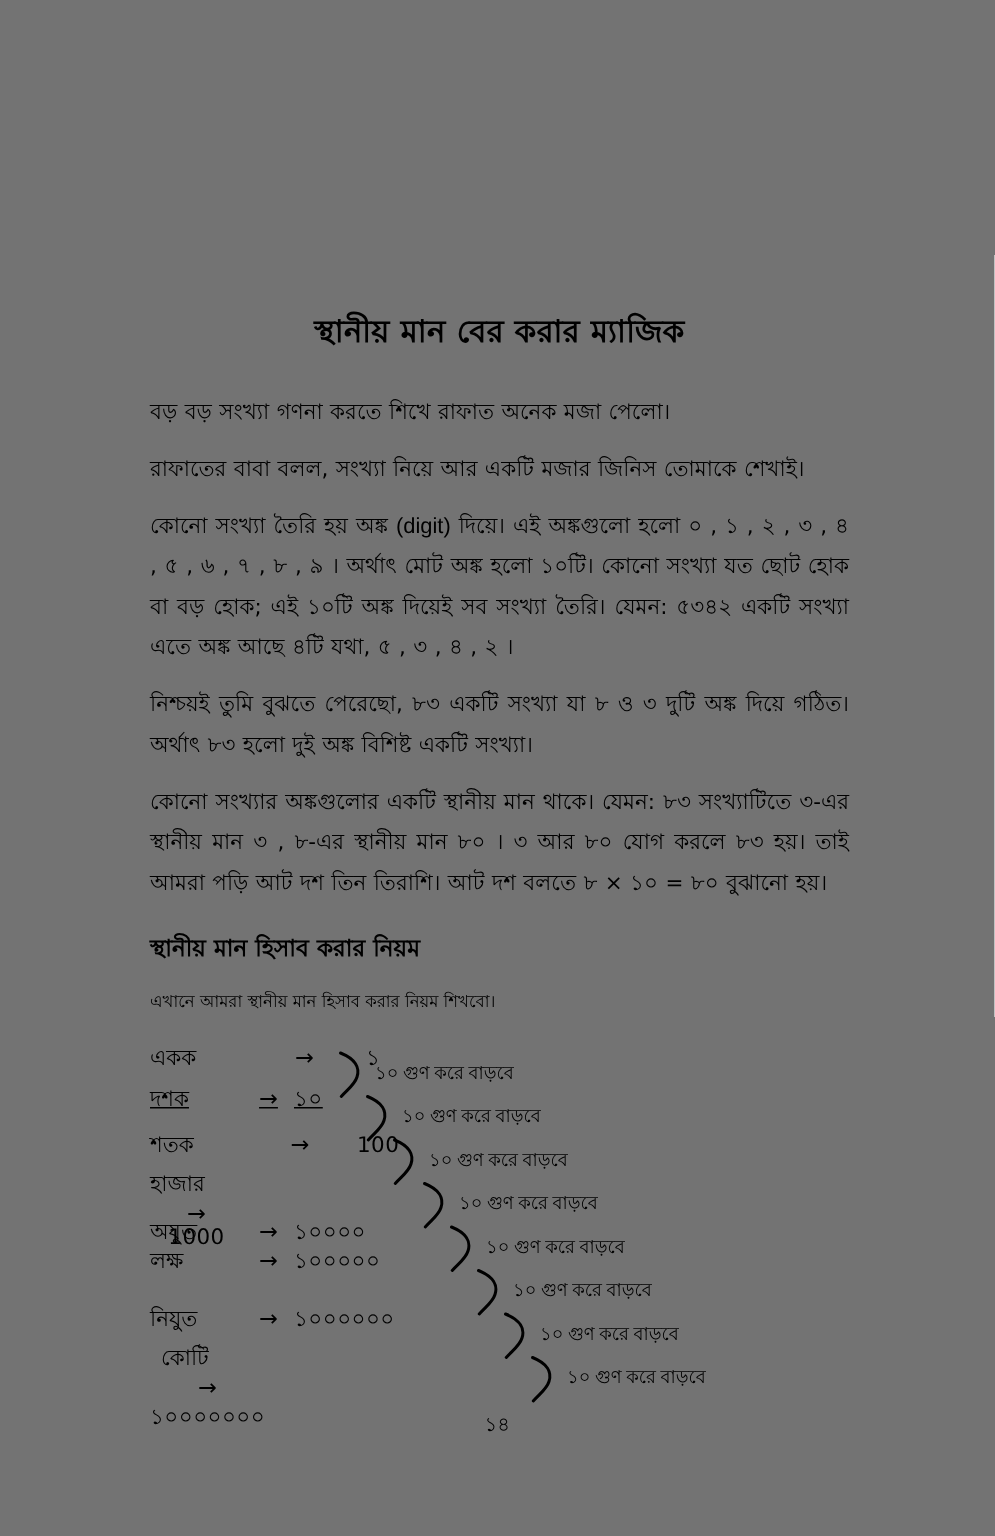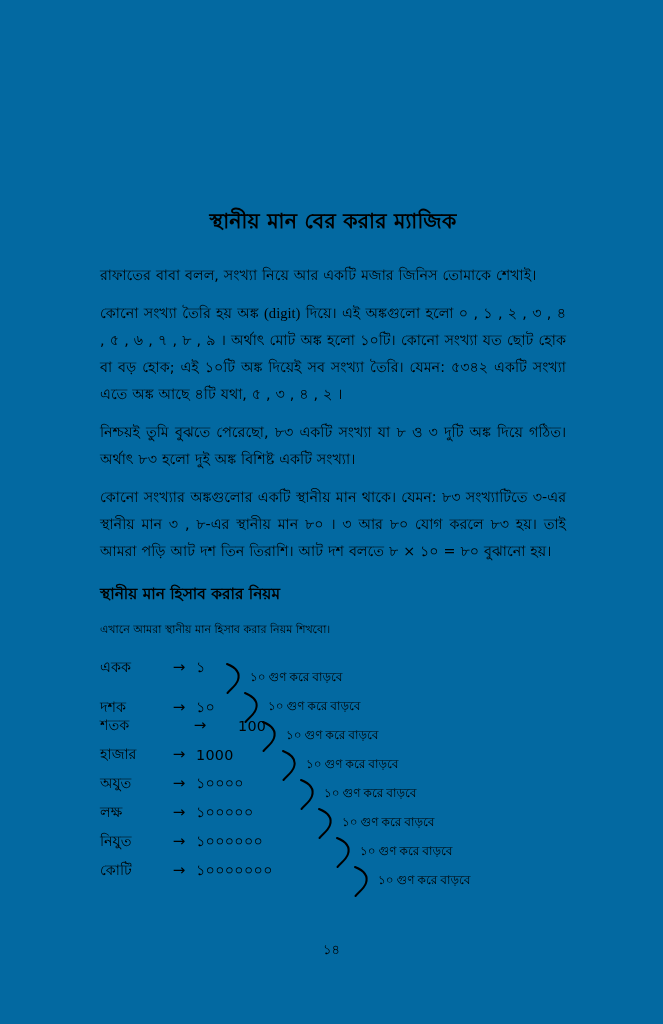--- a/index.html
+++ b/index.html
@@ -8,21 +8,21 @@
     background: #ffffff;
   }
   body {
     font-family: "Liberation Serif", "DejaVu Serif", serif;
     color: #000000;
   }
   .page {
     position: relative;
     width: 663px;
     height: 1024px;
-    background: #0369a1;
+    background: #737373;
     overflow: hidden;
     margin: 0 auto;
   }
   .content {
     position: absolute;
     left: 100px;
     top: 208px;
     width: 466px;
   }
   .doc-title {
@@ -39,21 +39,21 @@
     font-family: "DejaVu Sans", "Liberation Sans", sans-serif;
     font-size: 14.3px;
     line-height: 27px;
     text-align: justify;
     text-justify: inter-word;
     margin: 0 0 11px 0;
     word-spacing: 0.4px;
   }
   .para:last-child { margin-bottom: 0; }
   .latin {
-    font-family: Liberation Serif, serif;
+    font-family: Liberation Sans, sans-serif;
     font-size: 14.6px;
   }
   .section-head {
     font-family: "DejaVu Sans", "Liberation Sans", sans-serif;
     font-size: 15.4px;
     font-weight: 700;
     margin: 19px 0 11px 0;
     line-height: 1.4;
   }
   .lead-line {
@@ -120,100 +120,101 @@
 </style>
 </head>
 <body>
 
 <div class="page">
 
   <div class="content">
 
     <h1 class="doc-title">স্থানীয় মান বের করার ম্যাজিক</h1>
 
+    <p class="para">বড় বড় সংখ্যা গণনা করতে শিখে রাফাত অনেক মজা পেলো।</p>
 
     <p class="para">রাফাতের বাবা বলল, সংখ্যা নিয়ে আর একটি মজার জিনিস তোমাকে শেখাই।</p>
 
     <p class="para"><span>কোনো সংখ্যা তৈরি হয় অঙ্ক </span><span class="latin">(digit)</span><span> দিয়ে। এই অঙ্কগুলো হলো ০ , ১ , ২ , ৩ , ৪ , ৫ , ৬ , ৭ , ৮ , ৯ । অর্থাৎ মোট অঙ্ক হলো ১০টি। কোনো সংখ্যা যত ছোট হোক বা বড় হোক; এই ১০টি অঙ্ক দিয়েই সব সংখ্যা তৈরি। যেমন: ৫৩৪২ একটি সংখ্যা এতে অঙ্ক আছে ৪টি যথা, ৫ , ৩ , ৪ , ২ ।</span></p>
 
 
     <p class="para">নিশ্চয়ই তুমি বুঝতে পেরেছো, ৮৩ একটি সংখ্যা যা ৮ ও ৩ দুটি অঙ্ক দিয়ে গঠিত। অর্থাৎ ৮৩ হলো দুই অঙ্ক বিশিষ্ট একটি সংখ্যা।</p>
 
     <p class="para">কোনো সংখ্যার অঙ্কগুলোর একটি স্থানীয় মান থাকে। যেমন: ৮৩ সংখ্যাটিতে ৩-এর স্থানীয় মান ৩ , ৮-এর স্থানীয় মান ৮০ । ৩ আর ৮০ যোগ করলে ৮৩ হয়। তাই আমরা পড়ি আট দশ তিন তিরাশি। আট দশ বলতে ৮ × ১০ = ৮০ বুঝানো হয়।</p>
 
 
     <h2 class="section-head">স্থানীয় মান হিসাব করার নিয়ম</h2>
 
     <p class="lead-line">এখানে আমরা স্থানীয় মান হিসাব করার নিয়ম শিখবো।</p>
 
     <div class="pv-diagram" id="pv-diagram">
-        <div class="pv-row" style="top: 0px;">
+        <div class="pv-row" style="top: 0px; gap: 24px;">
           <span class="pv-name">একক</span>
           <span class="pv-arrow">→</span>
           <span class="pv-value">১</span>
         </div>
         <svg class="pv-brace" width="22" height="34" viewBox="0 0 22 34" style="left: 124px; top: 9px;">
           <path d="M3 2 C 13 6, 16 12, 14 18 C 12.5 23, 8 26, 3.5 31" fill="none" stroke="#000000" stroke-width="2" stroke-linecap="round"></path>
         </svg>
         <div class="pv-note" style="left: 150px; top: 15px;">১০ গুণ করে বাড়বে</div>
-        <div class="pv-row" style="top: 40px;">
+        <div class="pv-row" style="top: 27px; text-decoration: underline;">
           <span class="pv-name">দশক</span>
           <span class="pv-arrow">→</span>
           <span class="pv-value">১০</span>
         </div>
         <svg class="pv-brace" width="22" height="34" viewBox="0 0 22 34" style="left: 142px; top: 38px;">
           <path d="M3 2 C 13 6, 16 12, 14 18 C 12.5 23, 8 26, 3.5 31" fill="none" stroke="#000000" stroke-width="2" stroke-linecap="round"></path>
         </svg>
         <div class="pv-note" style="left: 168px; top: 44px;">১০ গুণ করে বাড়বে</div>
         <div class="pv-row" style="top: 58px; gap: 21px;">
           <span class="pv-name">শতক</span>
           <span class="pv-arrow">→</span>
           <span class="pv-value">100</span>
         </div>
         <svg class="pv-brace" width="22" height="34" viewBox="0 0 22 34" style="left: 160px; top: 67px;">
           <path d="M3 2 C 13 6, 16 12, 14 18 C 12.5 23, 8 26, 3.5 31" fill="none" stroke="#000000" stroke-width="2" stroke-linecap="round"></path>
         </svg>
         <div class="pv-note" style="left: 186px; top: 73px;">১০ গুণ করে বাড়বে</div>
-        <div class="pv-row" style="top: 87px;">
+        <div class="pv-row" style="top: 87px; flex-direction: column;">
           <span class="pv-name">হাজার</span>
           <span class="pv-arrow">→</span>
           <span class="pv-value">1000</span>
         </div>
         <svg class="pv-brace" width="22" height="34" viewBox="0 0 22 34" style="left: 180px; top: 96px;">
           <path d="M3 2 C 13 6, 16 12, 14 18 C 12.5 23, 8 26, 3.5 31" fill="none" stroke="#000000" stroke-width="2" stroke-linecap="round"></path>
         </svg>
         <div class="pv-note" style="left: 206px; top: 102px;">১০ গুণ করে বাড়বে</div>
         <div class="pv-row" style="top: 116px;">
           <span class="pv-name">অযুত</span>
           <span class="pv-arrow">→</span>
           <span class="pv-value">১০০০০</span>
         </div>
         <svg class="pv-brace" width="22" height="34" viewBox="0 0 22 34" style="left: 198px; top: 125px;">
           <path d="M3 2 C 13 6, 16 12, 14 18 C 12.5 23, 8 26, 3.5 31" fill="none" stroke="#000000" stroke-width="2" stroke-linecap="round"></path>
         </svg>
         <div class="pv-note" style="left: 224px; top: 131px;">১০ গুণ করে বাড়বে</div>
-        <div class="pv-row" style="top: 145px;">
+        <div class="pv-row" style="top: 135px;">
           <span class="pv-name">লক্ষ</span>
           <span class="pv-arrow">→</span>
           <span class="pv-value">১০০০০০</span>
         </div>
         <svg class="pv-brace" width="22" height="34" viewBox="0 0 22 34" style="left: 216px; top: 154px;">
           <path d="M3 2 C 13 6, 16 12, 14 18 C 12.5 23, 8 26, 3.5 31" fill="none" stroke="#000000" stroke-width="2" stroke-linecap="round"></path>
         </svg>
         <div class="pv-note" style="left: 242px; top: 160px;">১০ গুণ করে বাড়বে</div>
         <div class="pv-row" style="top: 174px;">
           <span class="pv-name">নিযুত</span>
           <span class="pv-arrow">→</span>
           <span class="pv-value">১০০০০০০</span>
         </div>
         <svg class="pv-brace" width="22" height="34" viewBox="0 0 22 34" style="left: 234px; top: 183px;">
           <path d="M3 2 C 13 6, 16 12, 14 18 C 12.5 23, 8 26, 3.5 31" fill="none" stroke="#000000" stroke-width="2" stroke-linecap="round"></path>
         </svg>
         <div class="pv-note" style="left: 260px; top: 189px;">১০ গুণ করে বাড়বে</div>
-        <div class="pv-row" style="top: 203px;">
+        <div class="pv-row" style="top: 203px; flex-direction: column;">
           <span class="pv-name">কোটি</span>
           <span class="pv-arrow">→</span>
           <span class="pv-value">১০০০০০০০</span>
         </div>
         <svg class="pv-brace" width="22" height="34" viewBox="0 0 22 34" style="left: 252px; top: 212px;">
           <path d="M3 2 C 13 6, 16 12, 14 18 C 12.5 23, 8 26, 3.5 31" fill="none" stroke="#000000" stroke-width="2" stroke-linecap="round"></path>
         </svg>
         <div class="pv-note" style="left: 278px; top: 218px;">১০ গুণ করে বাড়বে</div>
       </div>
 

